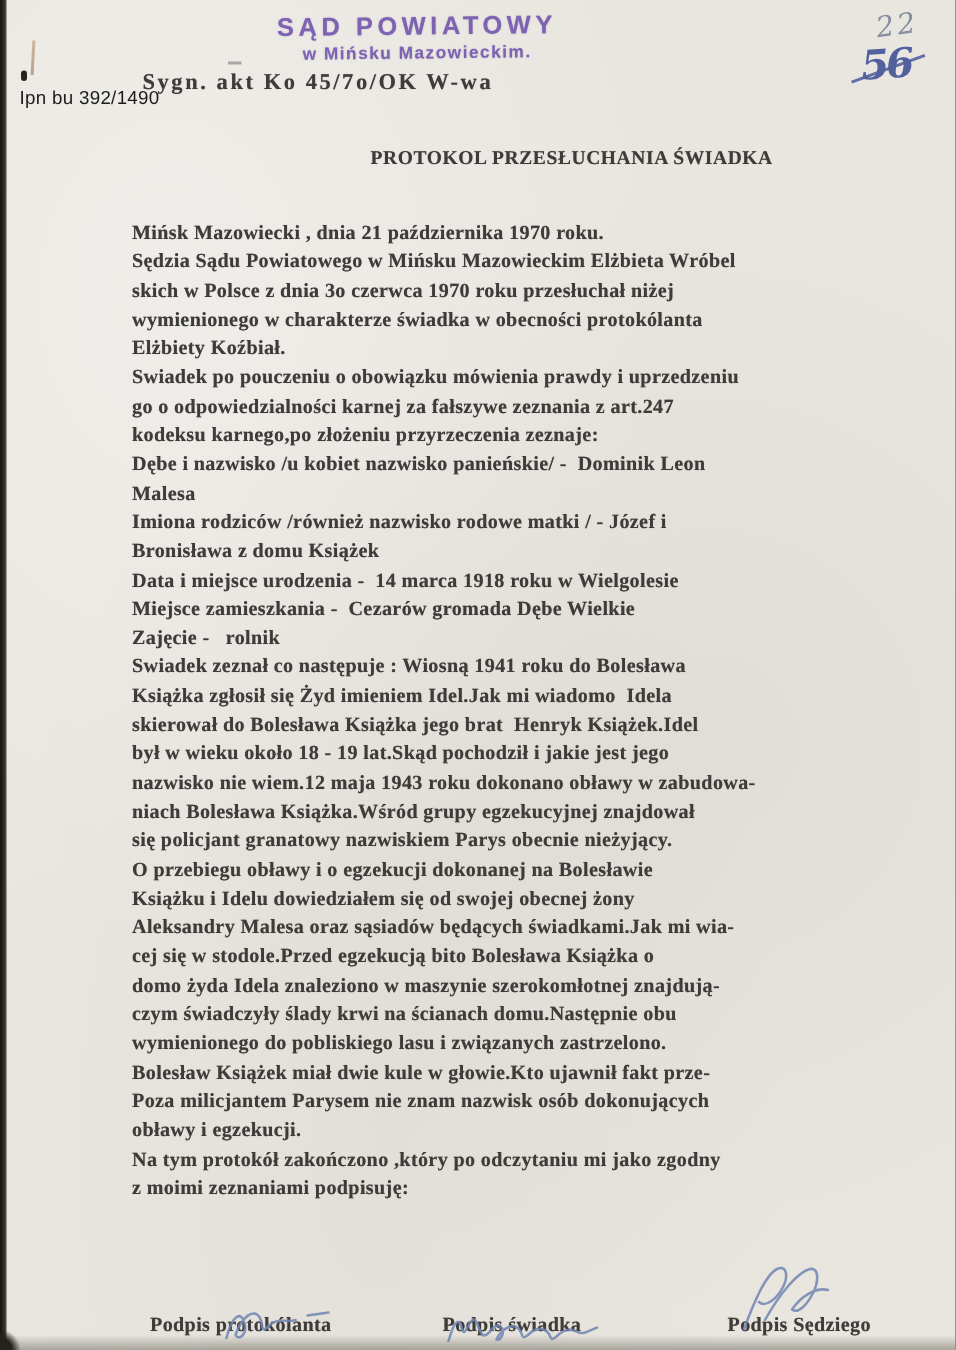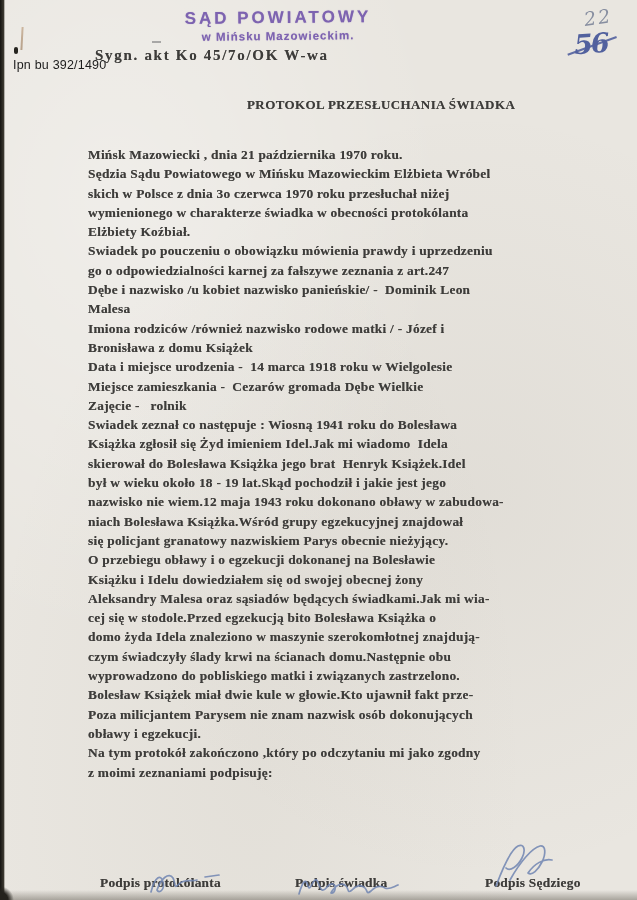--- a/index.html
+++ b/index.html
@@ -95,41 +95,42 @@
   <div class="tw doc-title">PROTOKOL PRZESŁUCHANIA ŚWIADKA</div>
 
   <div class="tw doc-body">
       <div class="tline">Mińsk Mazowiecki , dnia 21 października 1970 roku.</div>
       <div class="tline">Sędzia Sądu Powiatowego w Mińsku Mazowieckim Elżbieta Wróbel</div>
       <div class="tline">skich w Polsce z dnia 3o czerwca 1970 roku przesłuchał niżej</div>
       <div class="tline">wymienionego w charakterze świadka w obecności protokólanta</div>
       <div class="tline">Elżbiety Koźbiał.</div>
       <div class="tline">Swiadek po pouczeniu o obowiązku mówienia prawdy i uprzedzeniu</div>
       <div class="tline">go o odpowiedzialności karnej za fałszywe zeznania z art.247</div>
+      <div class="tline">kodeksu karnego,po złożeniu przyrzeczenia zeznaje:</div>
       <div class="tline">Dębe i nazwisko /u kobiet nazwisko panieńskie/ -  Dominik Leon</div>
       <div class="tline">Malesa</div>
       <div class="tline">Imiona rodziców /również nazwisko rodowe matki / - Józef i</div>
       <div class="tline">Bronisława z domu Książek</div>
       <div class="tline">Data i miejsce urodzenia -  14 marca 1918 roku w Wielgolesie</div>
       <div class="tline">Miejsce zamieszkania -  Cezarów gromada Dębe Wielkie</div>
       <div class="tline">Zajęcie -   rolnik</div>
       <div class="tline">Swiadek zeznał co następuje : Wiosną 1941 roku do Bolesława</div>
       <div class="tline">Książka zgłosił się Żyd imieniem Idel.Jak mi wiadomo  Idela</div>
       <div class="tline">skierował do Bolesława Książka jego brat  Henryk Książek.Idel</div>
       <div class="tline">był w wieku około 18 - 19 lat.Skąd pochodził i jakie jest jego</div>
       <div class="tline">nazwisko nie wiem.12 maja 1943 roku dokonano obławy w zabudowa-</div>
       <div class="tline">niach Bolesława Książka.Wśród grupy egzekucyjnej znajdował</div>
       <div class="tline">się policjant granatowy nazwiskiem Parys obecnie nieżyjący.</div>
       <div class="tline">O przebiegu obławy i o egzekucji dokonanej na Bolesławie</div>
       <div class="tline">Książku i Idelu dowiedziałem się od swojej obecnej żony</div>
       <div class="tline">Aleksandry Malesa oraz sąsiadów będących świadkami.Jak mi wia-</div>
       <div class="tline">cej się w stodole.Przed egzekucją bito Bolesława Książka o</div>
       <div class="tline">domo żyda Idela znaleziono w maszynie szerokomłotnej znajdują-</div>
       <div class="tline">czym świadczyły ślady krwi na ścianach domu.Następnie obu</div>
-      <div class="tline">wyprowadzono do pobliskiego matki i związanych zastrzelono.</div>
+      <div class="tline">wymienionego do pobliskiego lasu i związanych zastrzelono.</div>
       <div class="tline">Bolesław Książek miał dwie kule w głowie.Kto ujawnił fakt prze-</div>
       <div class="tline">Poza milicjantem Parysem nie znam nazwisk osób dokonujących</div>
       <div class="tline">obławy i egzekucji.</div>
       <div class="tline">Na tym protokół zakończono ,który po odczytaniu mi jako zgodny</div>
       <div class="tline">z moimi zeznaniami podpisuję:</div>
     </div>
 
   <div class="tw sig-label sig-clerk-label">Podpis protokólanta</div>
   <div class="tw sig-label sig-witness-label">Podpis świadka</div>
   <div class="tw sig-label sig-judge-label">Podpis Sędziego</div>

